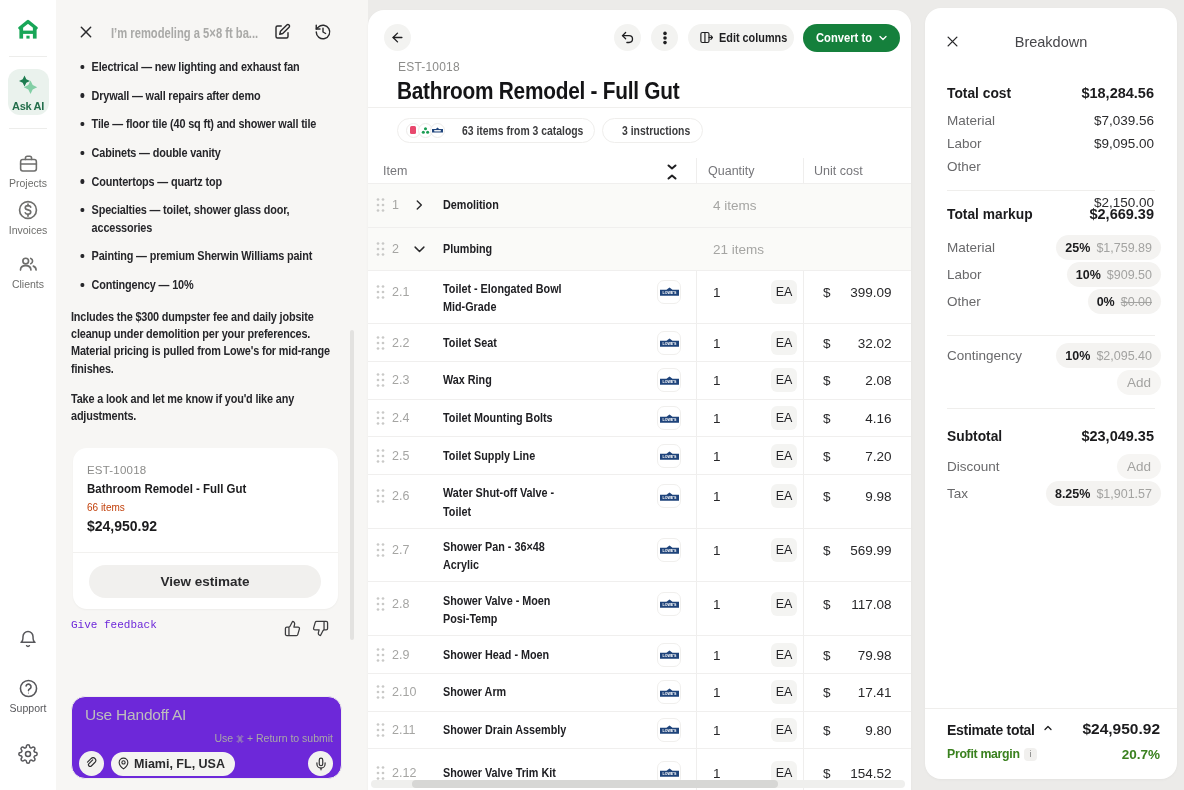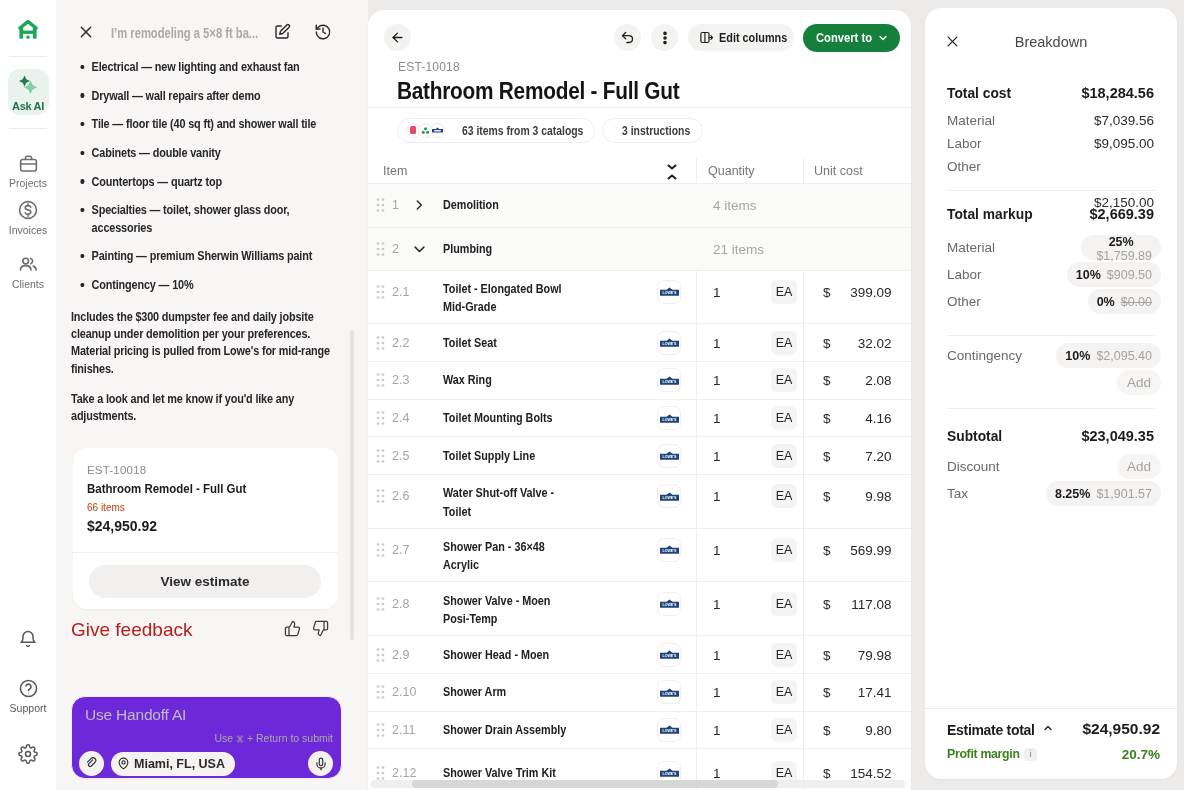--- a/index.html
+++ b/index.html
@@ -24,21 +24,21 @@
   .para { position:absolute; left:15px; width:360px; font-size:13.6px; font-weight:bold; color:#26262a; line-height:17.2px; letter-spacing:-0.2px; transform:scaleX(0.80); transform-origin:left top; white-space:nowrap; }
 
   #estcard { position:absolute; left:17px; top:448px; width:265px; height:161px; background:#fff; border-radius:14px; box-shadow:0 1px 2px rgba(0,0,0,0.04); }
   #estcard .est { color:#8c8c8a; font-size:11.5px; margin:16px 0 0 14px; letter-spacing:0.2px;}
   #estcard .ttl { white-space:nowrap; transform:scaleX(0.85); transform-origin:left top; font-size:13.5px; font-weight:bold; color:#1b1b1d; margin:5px 0 0 14px; }
   #estcard .items { color:#c2410c; font-size:10px; margin:6px 0 0 14px; }
   #estcard .price { font-size:14px; font-weight:bold; color:#1b1b1d; margin:5px 0 0 14px; }
   #estcard .btnwrap { position:absolute; left:0; bottom:0; width:100%; height:57px; border-top:1px solid #f2f1ef; }
   #estcard .viewbtn { position:absolute; left:16px; top:12px; width:232px; height:33px; background:#f1f0ee; border-radius:16.5px; text-align:center; line-height:33px; font-size:13.5px; font-weight:bold; color:#2a2a2c; }
 
-  #feedback { position:absolute; left:15px; top:619px; width:267px; font-size:19px; color:#b91c1c; }
+  #feedback { position:absolute; left:15px; top:619px; width:267px; font-size:11px; color:#6d28d9;font-family:Liberation Mono, monospace; }
 
   #chatinput { position:absolute; left:15px; top:696px; width:271px; height:83px; background:#6d28d9; border:1px solid #efeeec; border-radius:14px; }
   #chatinput .ph { position:absolute; left:13px; top:9px; font-size:15.5px; color:#bebebc; letter-spacing:-0.2px; }
   #chatinput .submit { position:absolute; right:8px; top:35px; font-size:10.5px; color:#a9a9a7; }
   .locpill { position:absolute; left:39px; top:54.5px; height:24px; background:#f4f3f1; border-radius:12px; padding:0 10px 0 6px; display:flex; align-items:center; font-size:12.5px; font-weight:bold; color:#2a2a2c; }
 
   
   #center { left:368px; top:10px; width:543px; height:780px; background:#fff; border-radius:16px 16px 0 0; box-shadow:0 1px 3px rgba(0,0,0,0.04); }
   .circlebtn { position:absolute; top:14px; width:27px; height:27px; border-radius:50%; background:#f3f3f1; display:flex; align-items:center; justify-content:center; }
   #editcols { position:absolute; left:320px; top:14px; width:106px; height:27px; border-radius:14px; background:#f3f3f1; display:flex; align-items:center; padding-left:11px; gap:5px; font-size:12.8px; font-weight:bold; color:#1f1f21; }
@@ -610,21 +610,21 @@
   <div class="lbl" style="top:128px;">Labor</div>
   <div class="val" style="top:128px;">$9,095.00</div>
   <div class="lbl" style="top:151px;">Other</div>
   <div class="val" style="top:151px;margin-top:36px;">$2,150.00</div>
 
   <div class="hl" style="top:182px;"></div>
 
   <div class="lblb" style="top:199px;">Total markup</div>
   <div class="valb" style="top:198px;">$2,669.39</div>
   <div class="lbl" style="top:232px;">Material</div>
-  <div class="mpill" style="top:227px;flex-direction:column;">
+  <div class="mpill" style="top:227px;">
       <b>25%</b>
       <span>$1,759.89</span>
     </div>
   <div class="lbl" style="top:259px;">Labor</div>
   <div class="mpill" style="top:254px;">
       <b>10%</b>
       <span>$909.50</span>
     </div>
   <div class="lbl" style="top:286px;">Other</div>
   <div class="mpill" style="top:281px;">

